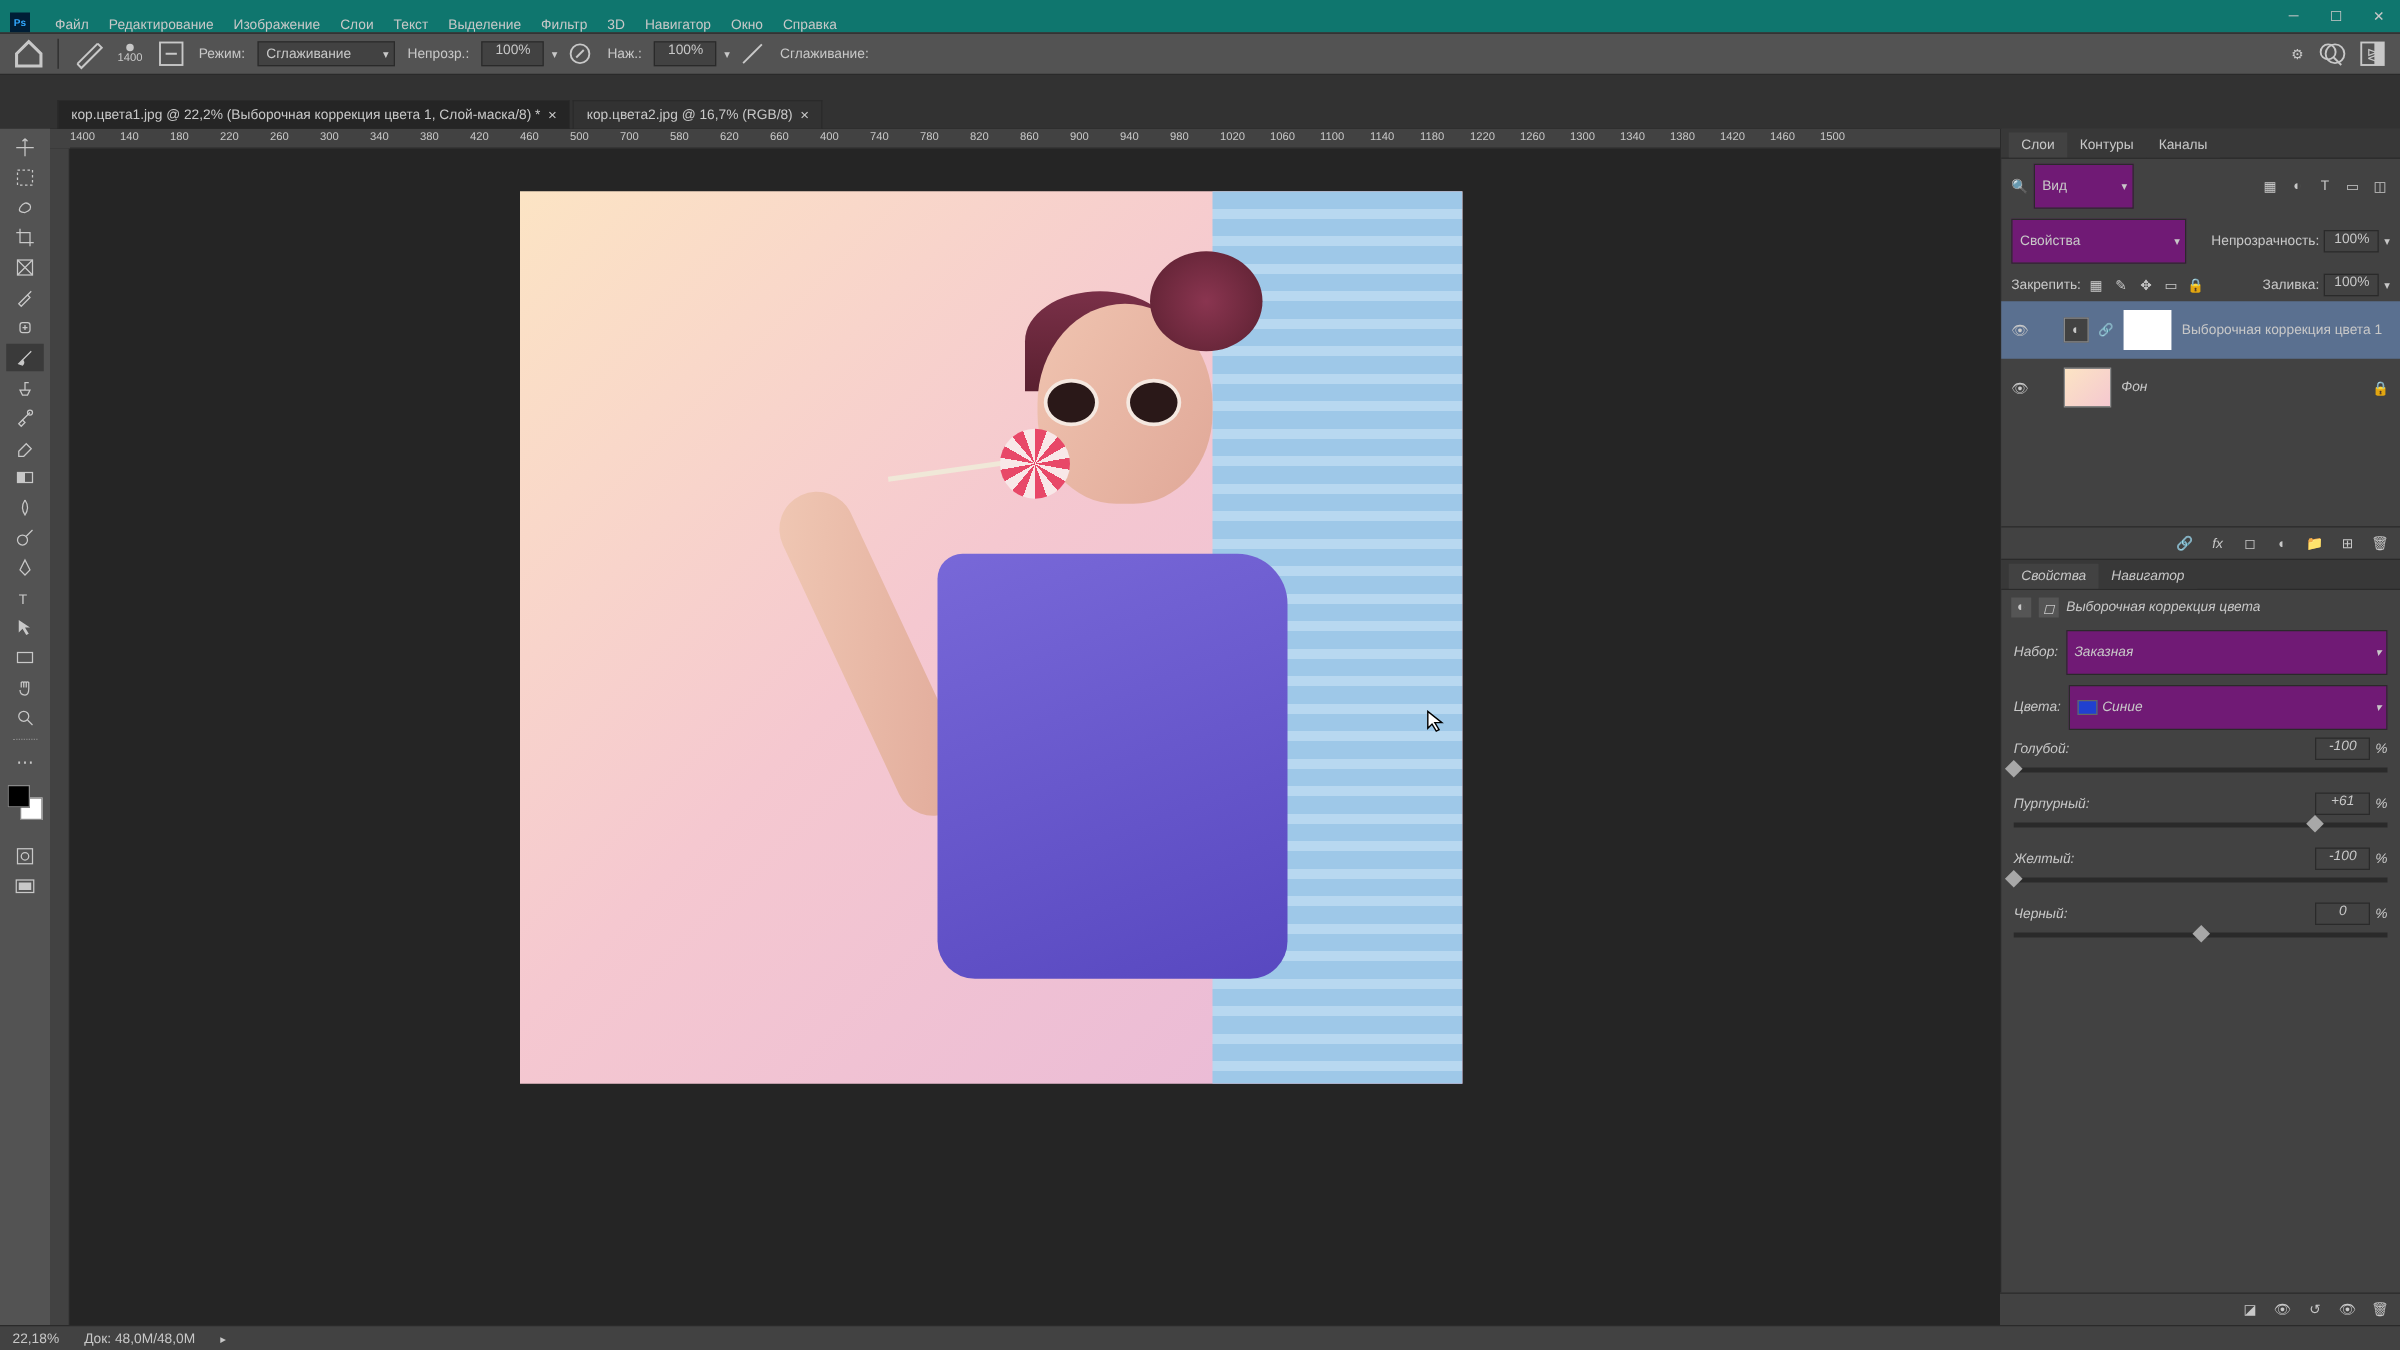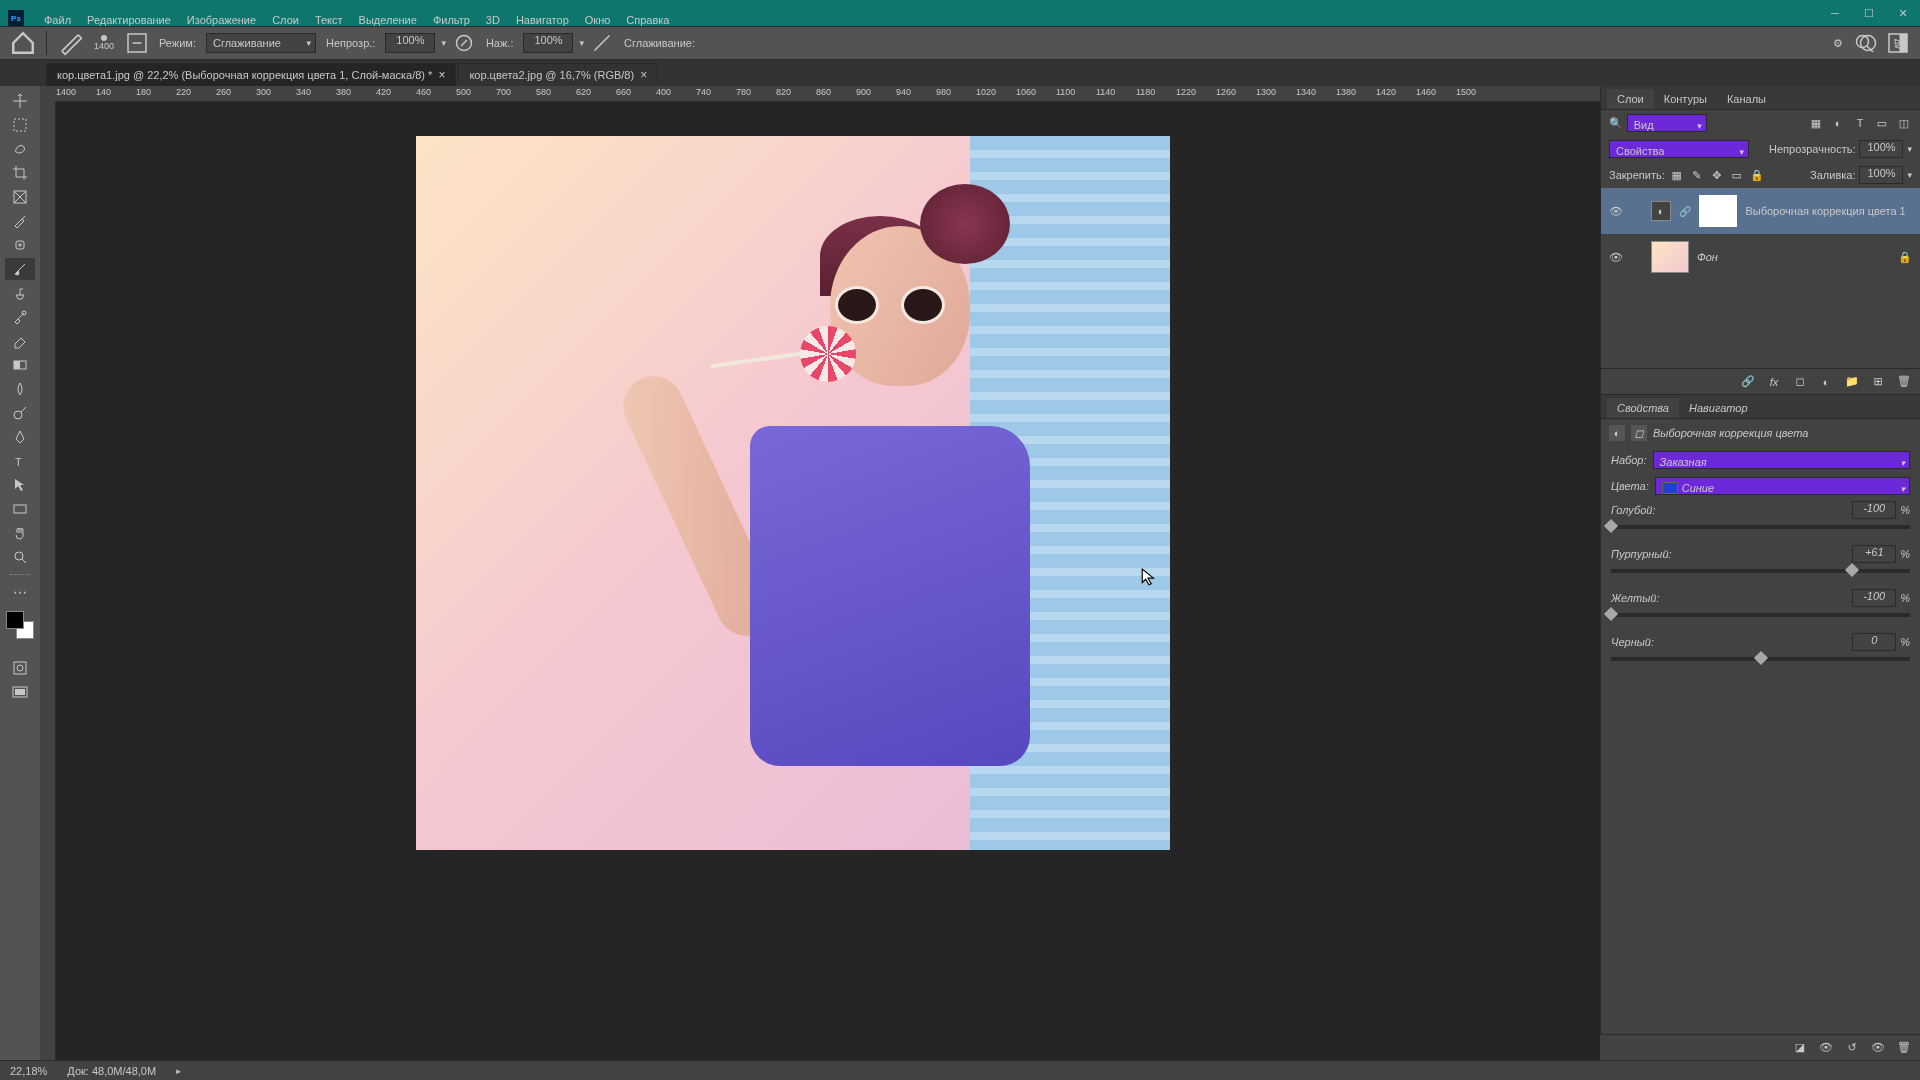--- a/index.html
+++ b/index.html
@@ -18,21 +18,21 @@
 .tool-preset { width: 26px; height: 26px; display:flex; align-items:center; justify-content:center; }
 .brush-preview { width:30px; height:30px; display:flex; flex-direction:column; align-items:center; justify-content:center; }
 .opt-label { margin: 0 4px; }
 .opt-select { background:#424242; border:1px solid #2a2a2a; height:20px; padding:0 18px 0 6px; position:relative; display:flex; align-items:center; }
 .opt-select::after { content:"▾"; position:absolute; right:4px; font-size:9px; }
 .opt-input { background:#424242; border:1px solid #2a2a2a; height:20px; width:50px; padding:0 4px; text-align:center; }
 .icon-btn { width:24px; height:24px; display:flex; align-items:center; justify-content:center; }
 .options-right { position:absolute; right:10px; display:flex; gap:10px; align-items:center;}
 
 
-.doc-tabs { height: 26px; background: #323232; display: flex; align-items: flex-end; padding-left: 46px; }
+.doc-tabs { height: 43px; background: #323232; display: flex; align-items: flex-end; padding-left: 46px; }
 .doc-tab { background: #323232; padding: 4px 10px; border: 1px solid #2a2a2a; border-bottom:none; display:flex; align-items:center; gap:6px; margin-right:2px; }
 .doc-tab.active { background: #252525; }
 .tab-close { font-size:12px; }
 
 
 .main { display:flex; height: calc(1080px - 26px - 34px - 26px - 20px); }
 
 
 .toolbar { width: 40px; background: #535353; display: flex; flex-direction: column; align-items: center; padding-top: 4px; gap:2px; }
 .tool { width: 30px; height: 22px; display:flex; align-items:center; justify-content:center; position:relative; }
@@ -61,21 +61,21 @@
 .arm { position:absolute; top:200px; left:100px; width:60px; height:280px; background: linear-gradient(120deg,#f0c8b4,#e0a898); border-radius:30px; transform:rotate(-25deg); }
 .lollipop-stick { position:absolute; top:190px; left:140px; width:120px; height:4px; background:#f0e8d8; transform:rotate(-8deg); }
 .lollipop { position:absolute; top:160px; left:230px; width:56px; height:56px; border-radius:50%; background: repeating-conic-gradient(#e84868 0 20deg,#f8e8e8 20deg 40deg); }
 
 
 .right-panels { width: 320px; background: #424242; display:flex; flex-direction:column; border-left:1px solid #2a2a2a; }
 .panel-tabs { height: 24px; background:#383838; display:flex; align-items:flex-end; padding-left:6px; border-bottom:1px solid #2a2a2a;}
 .panel-tab { padding:4px 10px; background:#383838; }
 .panel-tab.active { background:#424242; }
 .panel-row { display:flex; align-items:center; padding:4px 8px; gap:4px; }
-.panel-select { background:#6d28d9; border:1px solid #2a2a2a; height:18px; padding:0 20px 0 6px; position:relative; flex:1; display:flex; align-items:flex-end;}
+.panel-select { background:#701a75; border:1px solid #2a2a2a; height:36px; padding:0 20px 0 6px; position:relative; flex:1; display:flex; align-items:center;}
 .panel-select::after { content:"▾"; position:absolute; right:4px; font-size:9px; }
 .panel-input-sm { background:#424242; border:1px solid #2a2a2a; width:44px; height:18px; text-align:center; }
 .icon-row { display:flex; gap:6px; align-items:center;}
 .small-icon { width:16px; height:16px; display:flex; align-items:center; justify-content:center; font-size:11px;}
 
 .layers-list { flex:0 0 180px; background:#424242; }
 .layer-row { display:flex; align-items:center; padding:4px 8px; gap:8px; height:46px; }
 .layer-row.active { background:#5a7090; }
 .vis-eye { width:14px; }
 .layer-thumb { width:38px; height:32px; background:#fff; border:1px solid #888; position:relative;}

